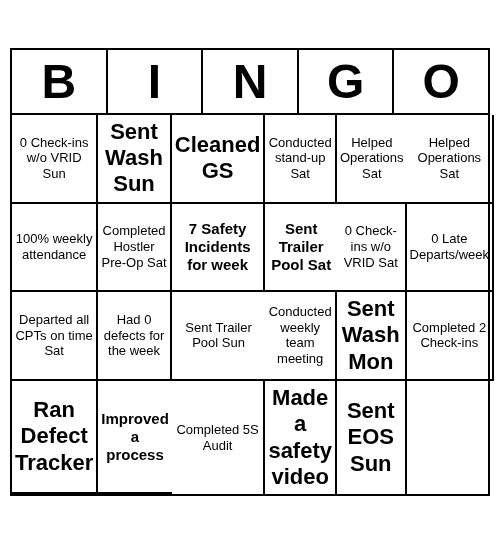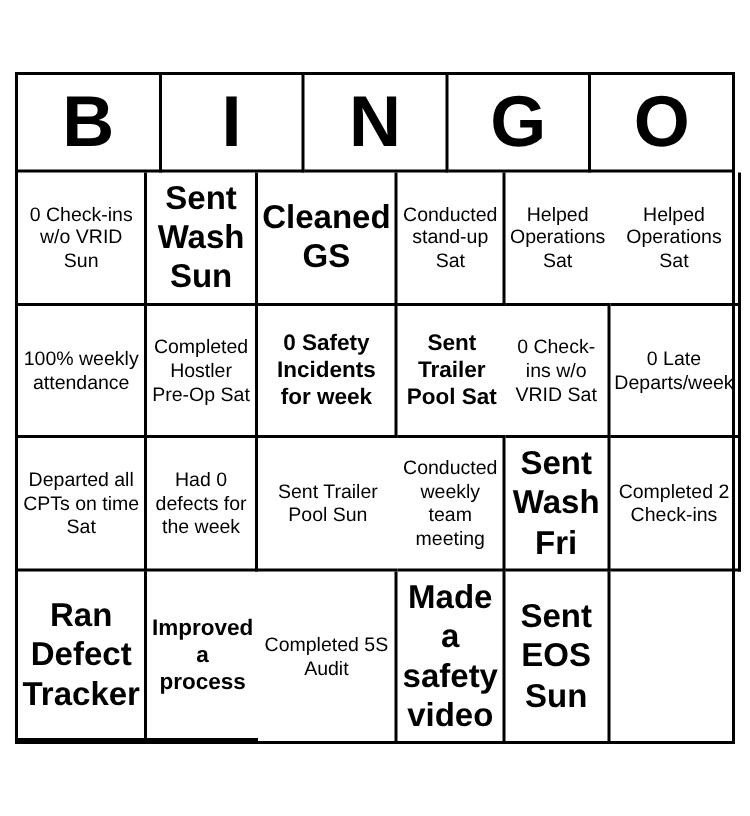--- a/index.html
+++ b/index.html
@@ -75,29 +75,29 @@
     </div>
   <div class="bingo-grid">
   <div class="bingo-cell">0 Check-ins w/o VRID Sun</div>
       <div class="bingo-cell large-text">Sent Wash Sun</div>
       <div class="bingo-cell large-text">Cleaned GS</div>
       <div class="bingo-cell">Conducted stand-up Sat</div>
       <div class="bingo-cell">Helped Operations Sat</div>
       <div class="bingo-cell">Helped Operations Sat</div>
       <div class="bingo-cell">100% weekly attendance</div>
       <div class="bingo-cell">Completed Hostler Pre-Op Sat</div>
-      <div class="bingo-cell medium-text">0 Safety Incidents for week</div>
+      <div class="bingo-cell medium-text">7 Safety Incidents for week</div>
       <div class="bingo-cell medium-text">Sent Trailer Pool Sat</div>
       <div class="bingo-cell">0 Check-ins w/o VRID Sat</div>
       <div class="bingo-cell">0 Late Departs/week</div>
       <div class="bingo-cell">Departed all CPTs on time Sat</div>
       <div class="bingo-cell">Had 0 defects for the week</div>
       <div class="bingo-cell">Sent Trailer Pool Sun</div>
       <div class="bingo-cell">Conducted weekly team meeting</div>
-      <div class="bingo-cell large-text">Sent Wash Fri</div>
+      <div class="bingo-cell large-text">Sent Wash Mon</div>
       <div class="bingo-cell">Completed 2 Check-ins</div>
       <div class="bingo-cell large-text">Ran Defect Tracker</div>
       <div class="bingo-cell medium-text">Improved a process</div>
       <div class="bingo-cell">Completed 5S Audit</div>
       <div class="bingo-cell large-text">Made a safety video</div>
       <div class="bingo-cell large-text">Sent EOS Sun</div>
     </div>
 </div>
 
 </body></html>

